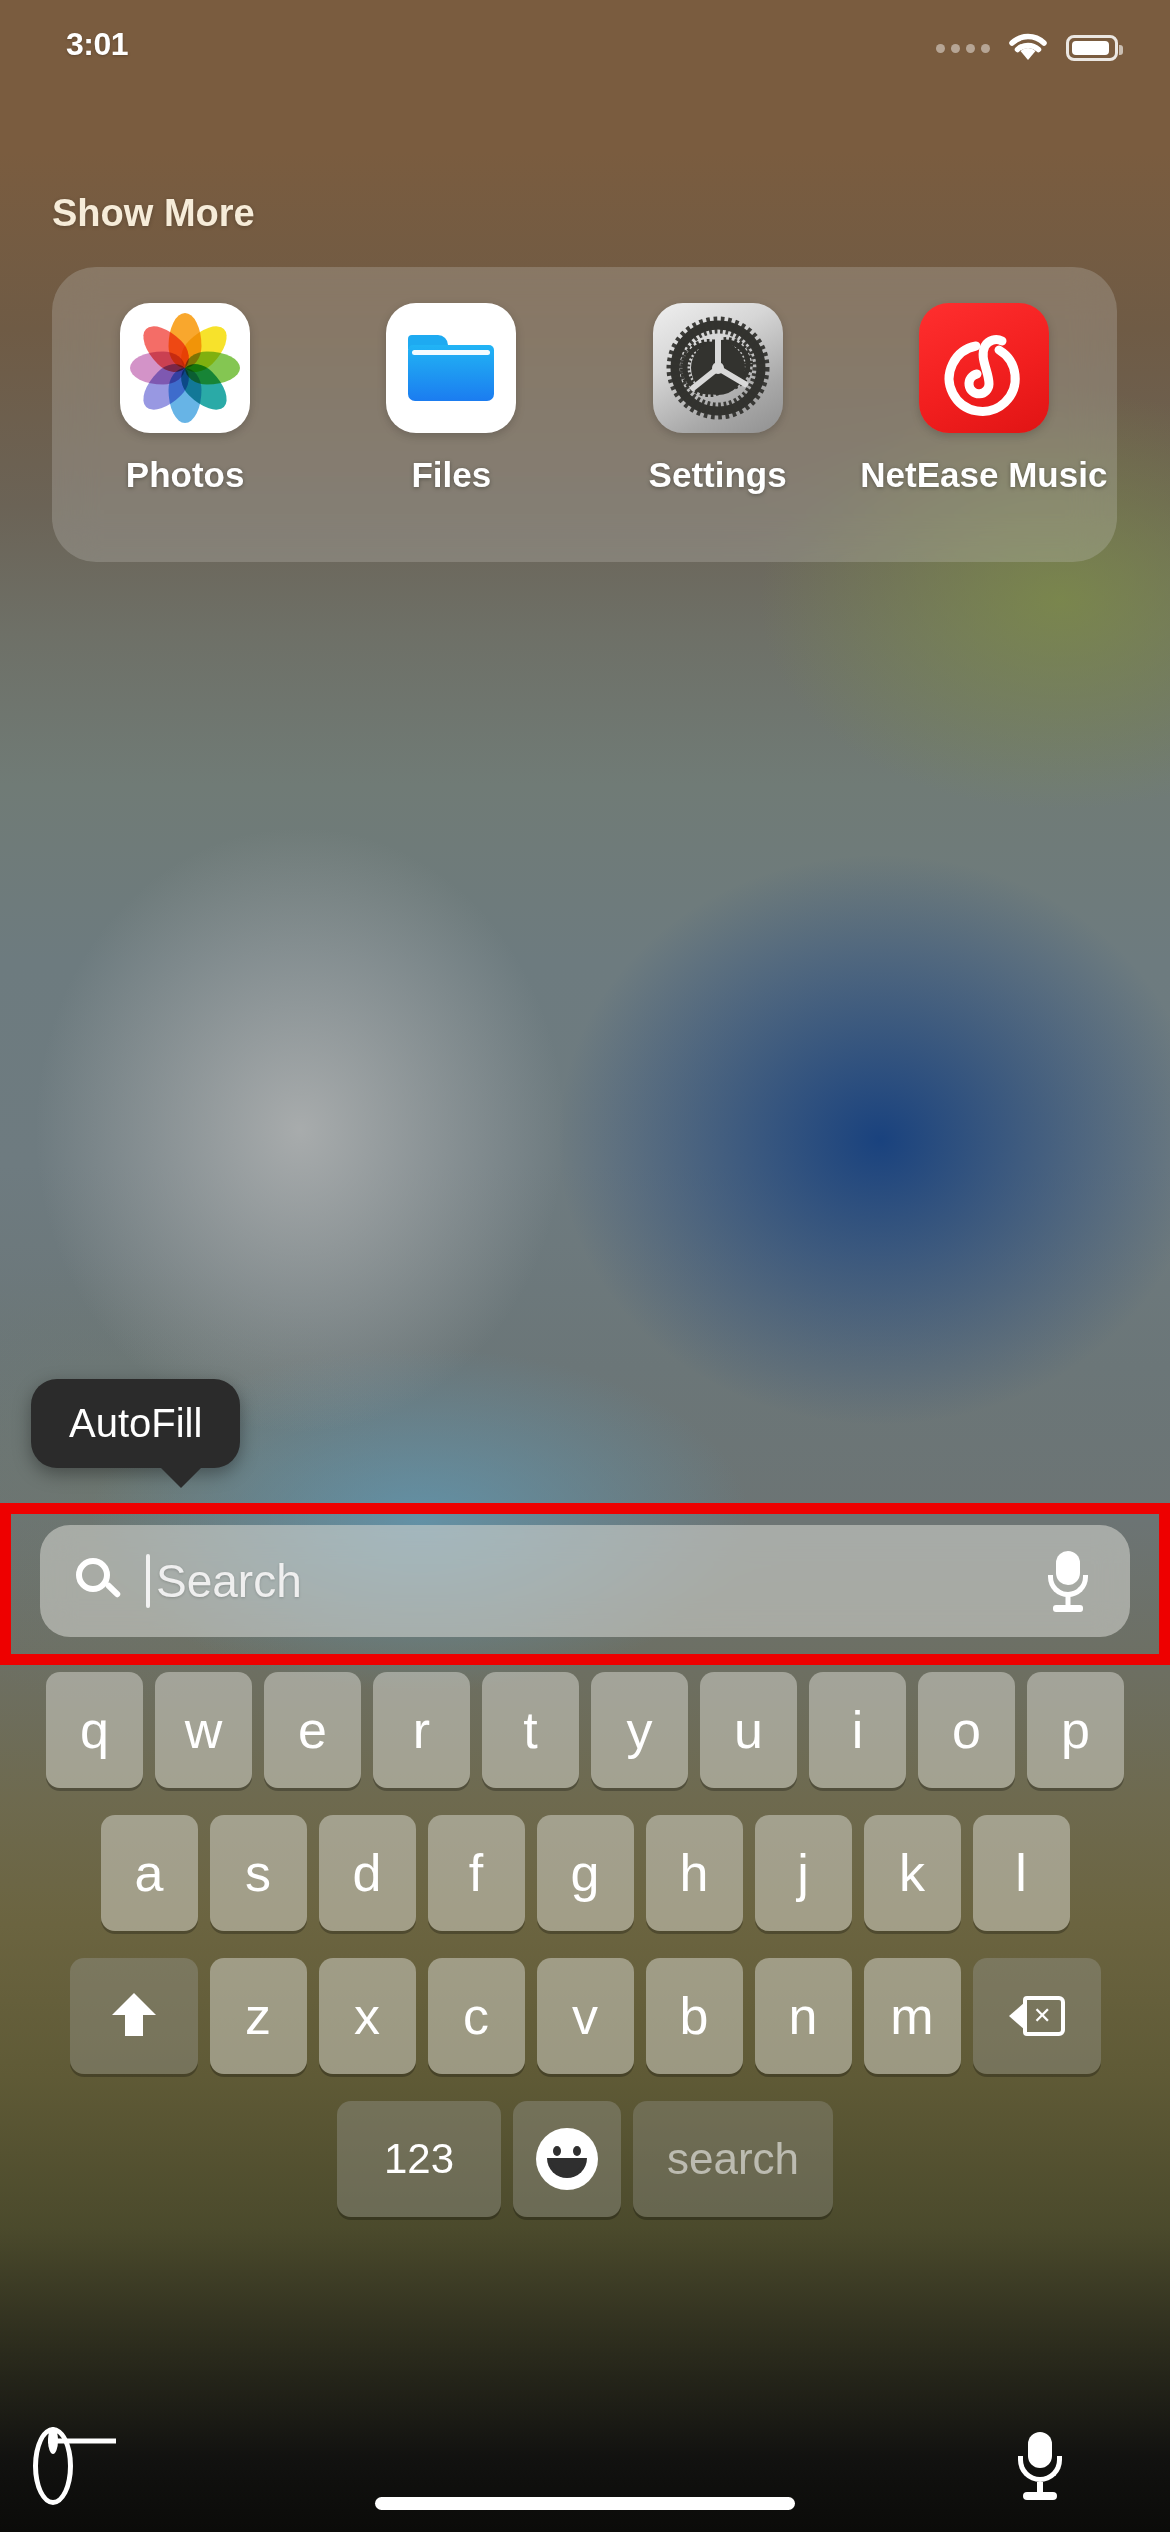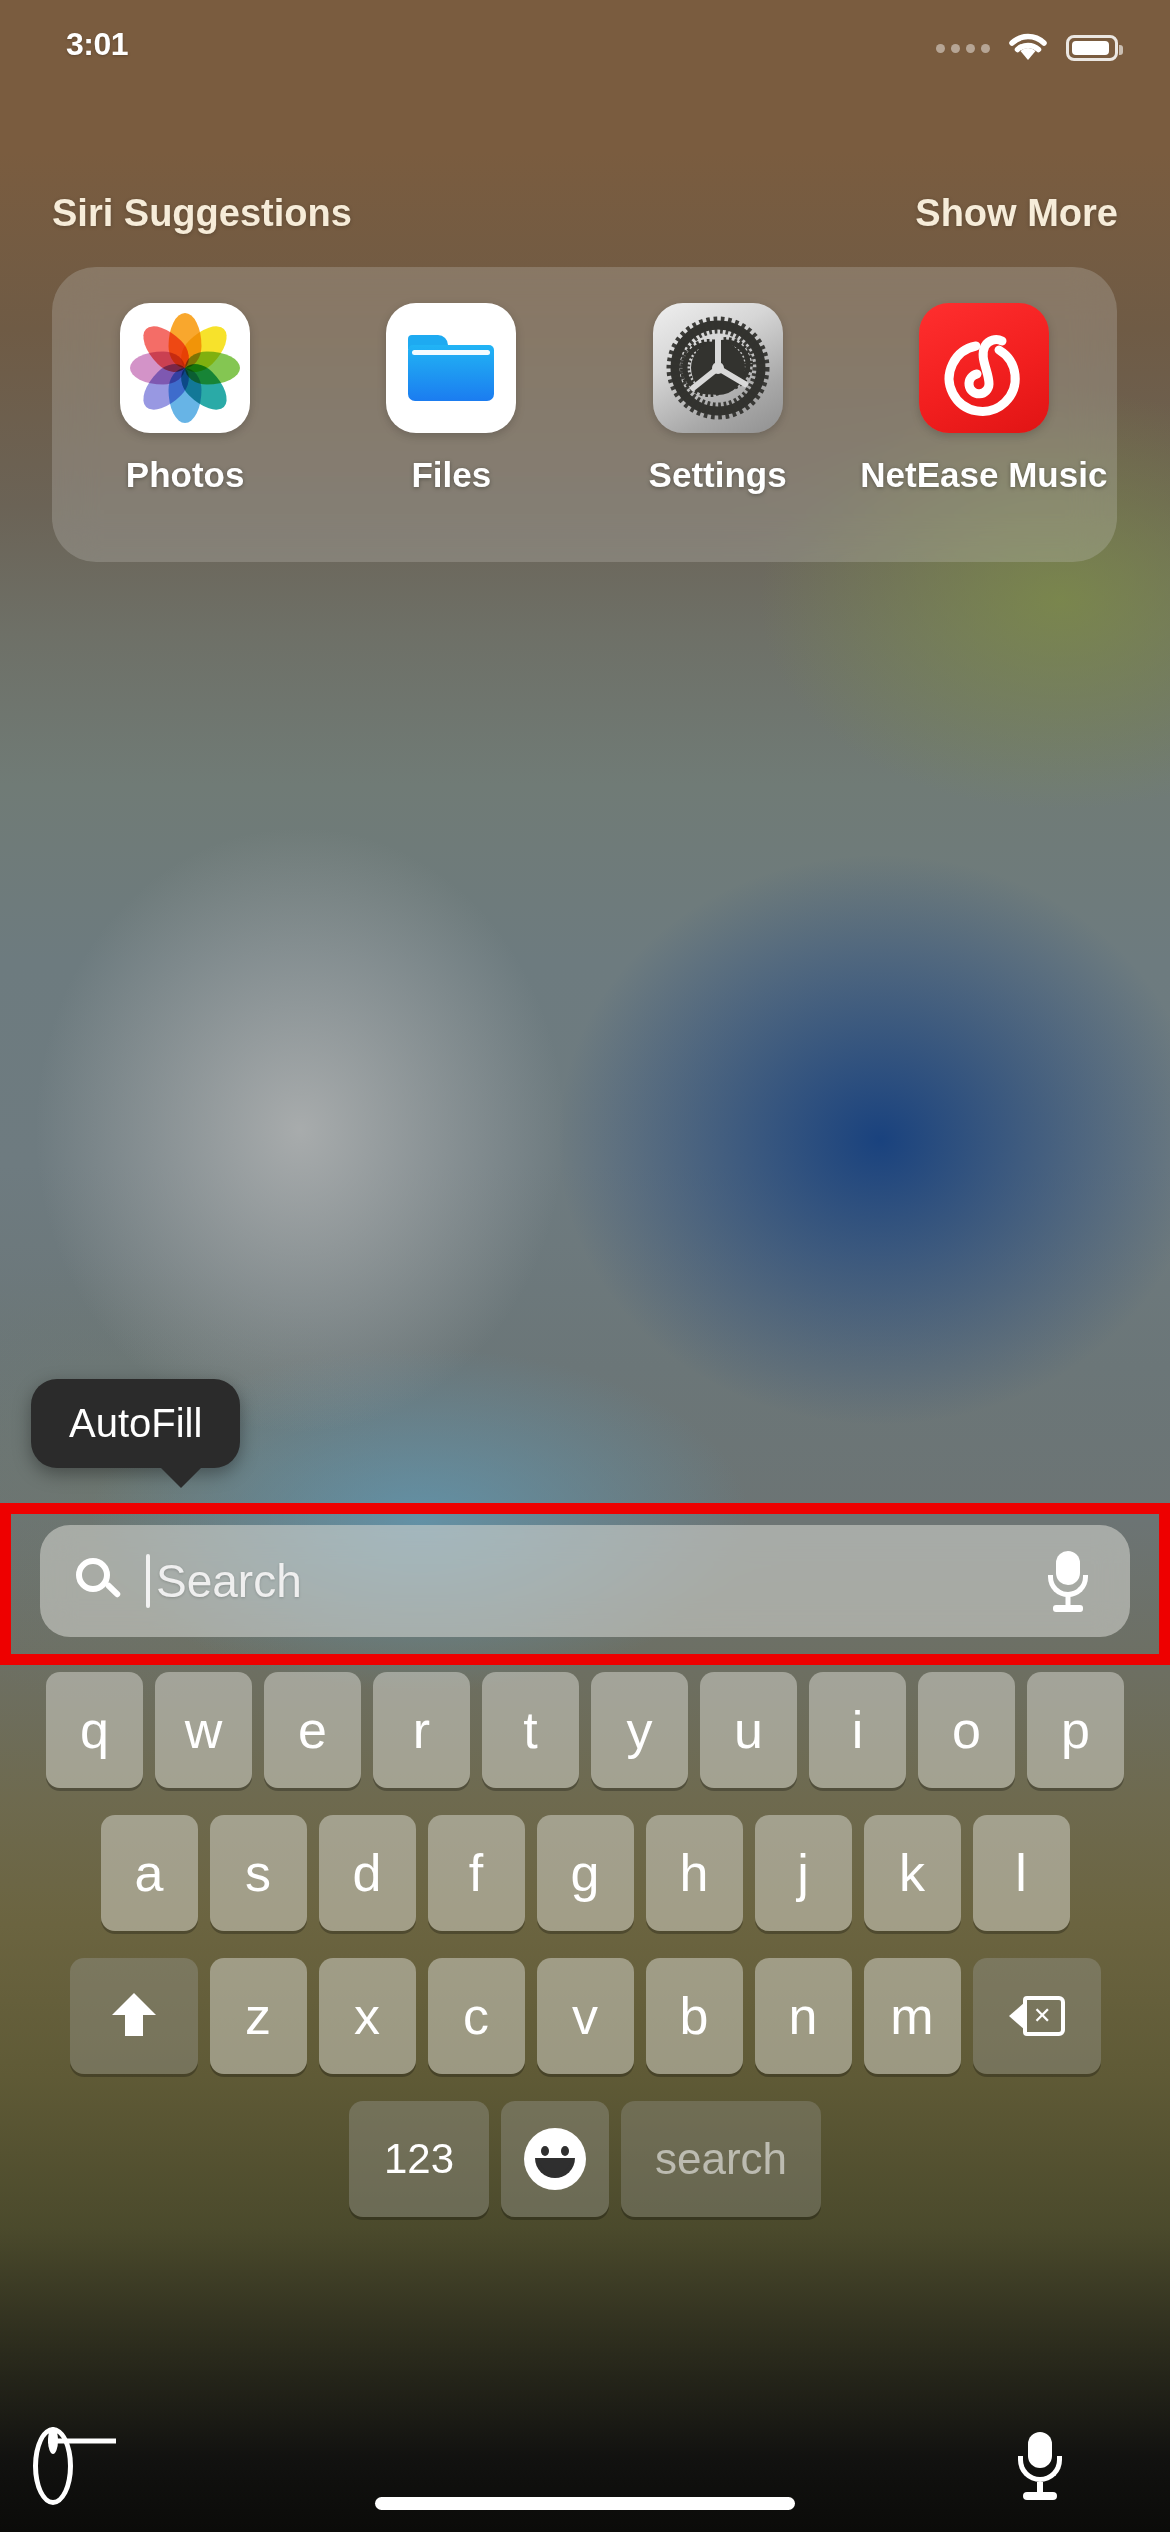--- a/index.html
+++ b/index.html
@@ -191,21 +191,21 @@
     border-radius:14px;
     box-shadow:0 3px 0 rgba(0,0,0,.25);
     color:#ffffff; font-size:52px;
     display:flex; align-items:center; justify-content:center;
     height:116px; flex:0 0 auto;
   }
   #kb-row-1 .key { width:97px; }
   #kb-row-2 .key { width:97px; }
   #kb-row-3 .key.letter { width:97px; }
   .key.wide { width:128px; background:rgba(150,150,140,.42); }
-  .key.num { width:140px; font-size:42px; background:rgba(150,150,140,.42); }
+  .key.num { width:164px; font-size:42px; background:rgba(150,150,140,.42); }
   .key.emoji { width:108px; background:rgba(150,150,140,.42); }
   .key.space { width:560px; font-size:44px; background:rgba(226,226,220,.46); }
   .key.go { width:200px; font-size:44px; color:rgba(255,255,255,.55); background:rgba(150,150,140,.36); }
 
   .shift-arrow { width:44px; height:46px; position:relative; }
   .shift-arrow::before {
     content:""; position:absolute; left:50%; top:0; transform:translateX(-50%);
     border-left:22px solid transparent; border-right:22px solid transparent; border-bottom:22px solid #fff;
   }
   .shift-arrow::after {
@@ -275,21 +275,20 @@
         <path d="M11.5 19.5 A15.5 15.5 0 0 1 32.5 19.5" stroke="#fff" stroke-width="5.5" fill="none" stroke-linecap="round"></path>
       </svg>
     </span>
     <span class="battery">
         <span></span>
       </span>
   </div>
 </div>
 
 <div id="siri-header">
-  <span>Siri Suggestions</span>
   <span>Show More</span>
 </div>
 
 <div id="suggestions-card">
 
   <div class="app-tile">
     <div class="app-icon ic-photos">
       <div class="pinwheel">
         <span class="petal" style="transform:translate(-50%,-100%) rotate(0deg);   background:#f9a01b;"></span>
         <span class="petal" style="transform:translate(-50%,-100%) rotate(45deg);  background:#f7e018;"></span>

